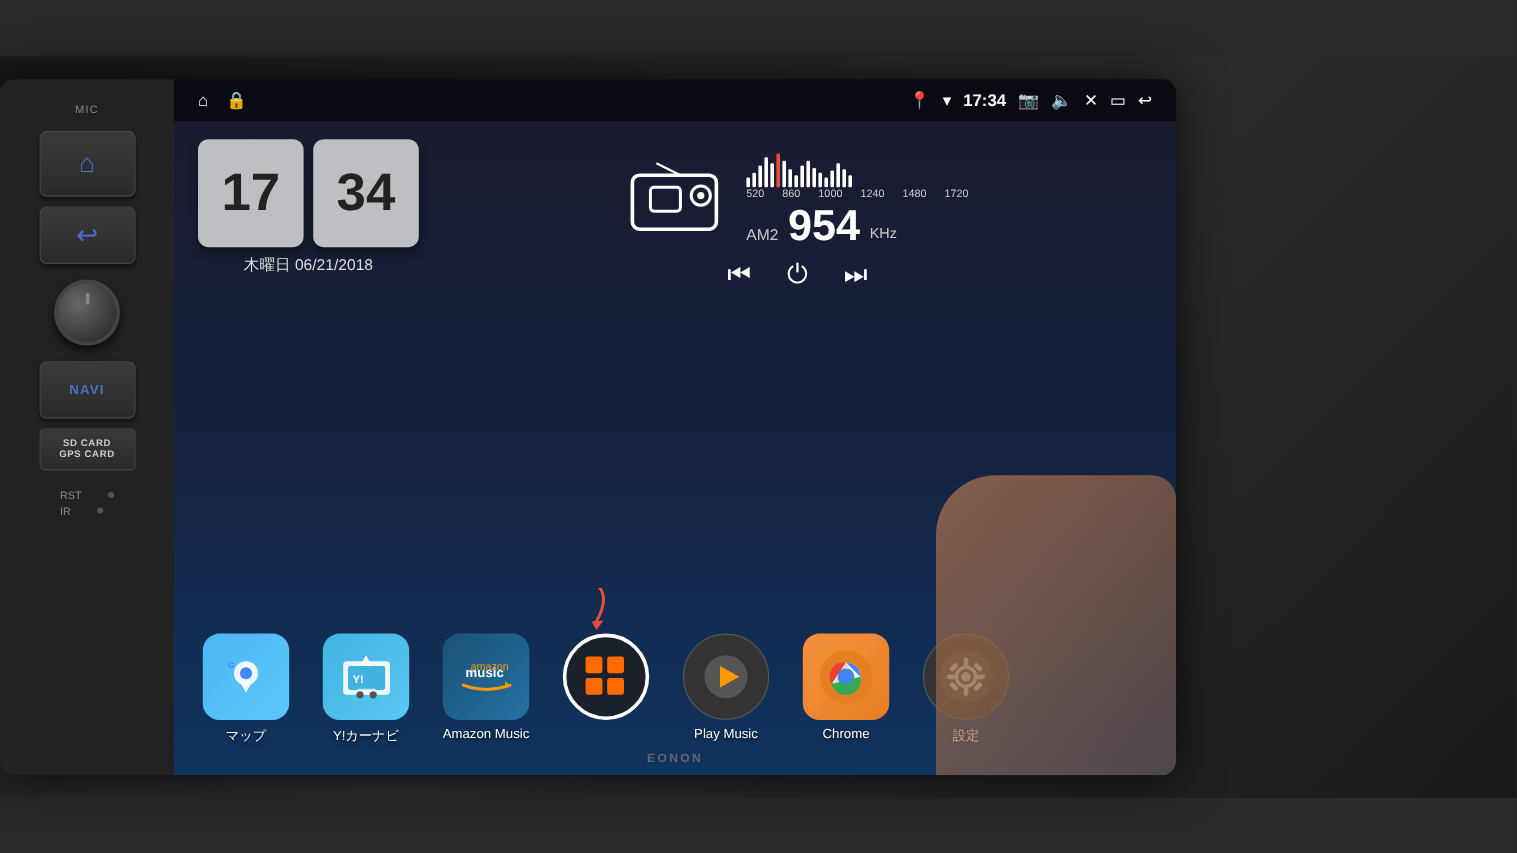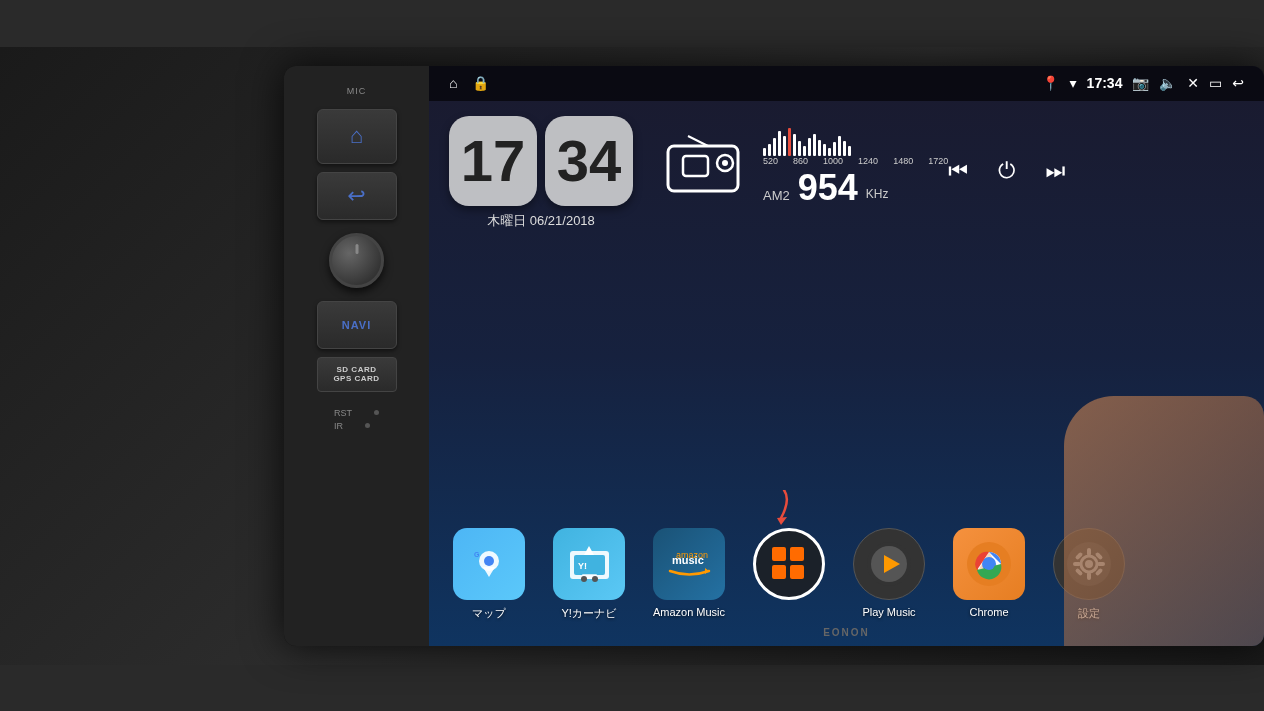--- a/index.html
+++ b/index.html
@@ -13,21 +13,21 @@
       font-family: 'Arial', sans-serif;
       overflow: hidden;
     }
 
     .car-frame {
       width: 1264px;
       height: 618px;
       background: linear-gradient(135deg, #1a1a1a 0%, #2d2d2d 50%, #1a1a1a 100%);
       display: flex;
       align-items: center;
-      justify-content: flex-end;
+      justify-content: flex-start;
       position: relative;
     }
 
     .unit-body {
       width: 980px;
       height: 580px;
       background: #1a1a1a;
       border-radius: 12px;
       display: flex;
       flex-direction: row;
@@ -230,42 +230,42 @@
 
     .clock-digits {
       display: flex;
       gap: 8px;
     }
 
     .clock-block {
       width: 88px;
       height: 90px;
       background: rgba(220, 220, 220, 0.85);
-      border-radius: 20px;
+      border-radius: 9px;
       display: flex;
       align-items: center;
       justify-content: center;
-      font-size: 58px;
+      font-size: 44px;
       font-weight: bold;
       color: #222;
       box-shadow: 0 4px 8px rgba(0,0,0,0.4);
     }
 
     .clock-date {
       color: #ddd;
       font-size: 13px;
       margin-top: 6px;
       text-align: center;
     }
 
     
     .radio-widget {
       flex: 1;
       display: flex;
-      flex-direction: row;
+      flex-direction: column;
       align-items: center;
       padding: 10px;
     }
 
     .radio-icon-area {
       display: flex;
       align-items: center;
       gap: 20px;
     }
 

